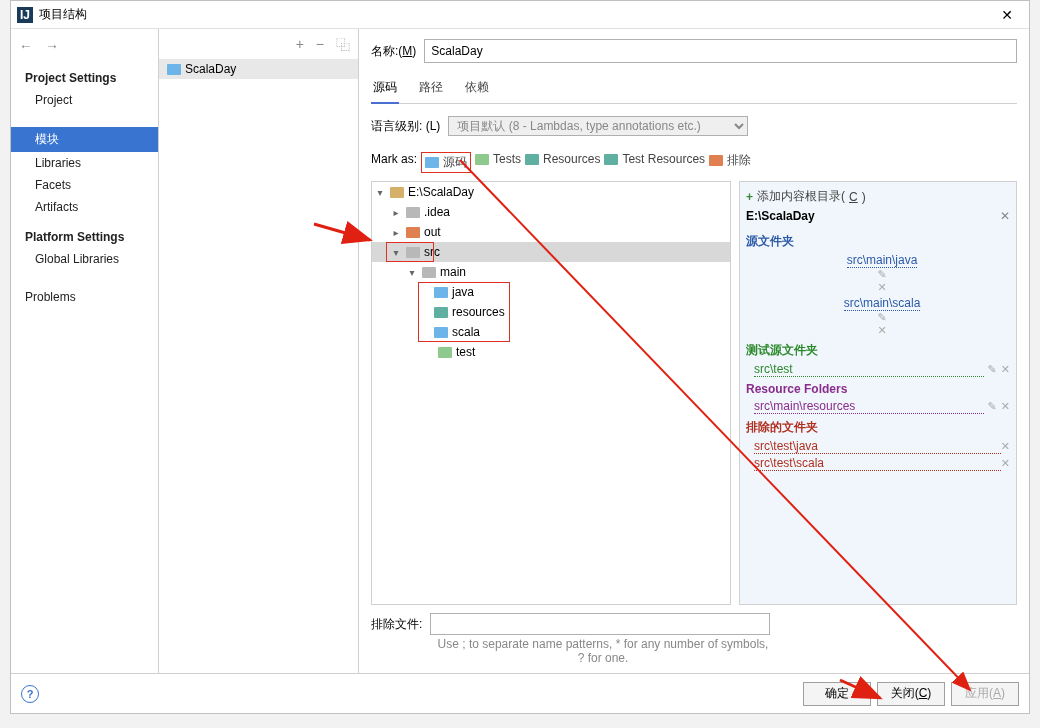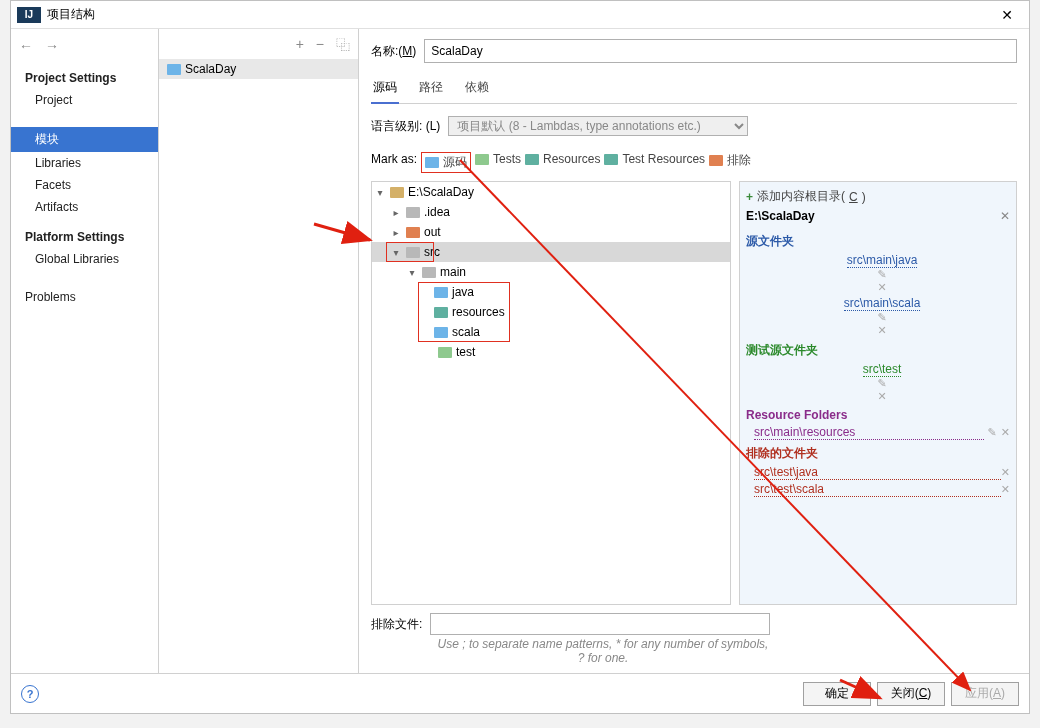--- a/index.html
+++ b/index.html
@@ -1,19 +1,19 @@
 <!DOCTYPE html>
 <html><head>
 <meta charset="utf-8">
 <style>
 * { box-sizing: border-box; margin: 0; padding: 0; font-family: "Microsoft YaHei", "Segoe UI", sans-serif; font-size: 12px; }
 body { width: 1040px; height: 728px; background: #f2f2f2; overflow: hidden; position: relative; }
 .dialog { position: absolute; left: 10px; top: 0; width: 1020px; height: 714px; background: #fff; border: 1px solid #c0c0c0; display: flex; flex-direction: column; }
 .titlebar { height: 28px; display: flex; align-items: center; padding: 0 6px; border-bottom: 1px solid #e0e0e0; }
-.titlebar .icon { width: 24px; height: 16px; background: #1a3a5a; margin-right: 6px; display: inline-flex; align-items: center; justify-content: center; color: #fff; font-size: 10px; font-weight: bold; }
+.titlebar .icon { width: 16px; height: 16px; background: #1a3a5a; margin-right: 6px; display: inline-flex; align-items: center; justify-content: center; color: #fff; font-size: 12px; font-weight: bold; }
 .titlebar .title { flex: 1; }
 .titlebar .close { width: 32px; text-align: center; cursor: pointer; font-size: 14px; }
 .body { flex: 1; display: flex; overflow: hidden; }
 .leftcol { width: 148px; border-right: 1px solid #d0d0d0; display: flex; flex-direction: column; background: #fff; }
 .lefttoolbar { height: 30px; display: flex; align-items: center; padding: 0 8px; gap: 12px; color: #888; }
 .lefttoolbar span { cursor: pointer; font-size: 14px; }
 .leftnav { flex: 1; padding-top: 8px; }
 .leftnav .hdr { font-weight: bold; padding: 4px 14px; color: #222; }
 .leftnav .item { padding: 4px 14px 4px 24px; cursor: pointer; color: #222; }
 .leftnav .item.sel { background: #3874d0; color: #fff; margin-top: 16px; }
@@ -57,27 +57,27 @@
 .rpsect { font-weight: bold; padding: 4px 0 2px 0; }
 .rpsect.blue { color: #2c5aa8; }
 .rpsect.green { color: #2c8a2c; }
 .rpsect.purple { color: #8a2c8a; }
 .rpsect.red { color: #b03020; }
 .rpitem { display: flex; align-items: center; padding: 1px 0 1px 8px; }
 .rpitem .txt { flex: 1; border-bottom: 1px dotted currentColor; }
 .rpitem .pencil { color: #aaa; cursor: pointer; margin: 0 4px; font-size: 11px; }
 .rpitem .x { color: #aaa; cursor: pointer; font-size: 11px; }
 .rpitem.blue { color: #2c5aa8; flex-direction: column; }
-.rpitem.green { color: #2c8a2c; flex-direction: column; }
+.rpitem.green { color: #2c8a2c; }
 .rpitem.purple { color: #8a2c8a; }
 .rpitem.red { color: #b03020; }
 .excluderow { padding: 8px 0; }
 .excluderow .lbl { display: inline-block; }
 .excluderow input { width: 340px; height: 22px; border: 1px solid #b0b0b0; margin-left: 4px; }
-.excluderow .hint { color: #888; margin-left: 62px; margin-top: 2px; max-width: 340px; text-align: center; font-style: italic; }
+.excluderow .hint { color: #888; margin-left: 62px; margin-top: 2px; max-width: 340px; text-align: center; }
 .footer { height: 40px; border-top: 1px solid #d0d0d0; display: flex; align-items: center; padding: 0 10px; }
 .footer .help { width: 18px; height: 18px; border-radius: 50%; border: 1.5px solid #3874d0; color: #3874d0; display: inline-flex; align-items: center; justify-content: center; font-weight: bold; cursor: pointer; font-size: 11px; }
 .footer .spacer { flex: 1; }
 .footer button { height: 24px; min-width: 68px; margin-left: 6px; border: 1px solid #a0a0a0; background: #f4f4f4; cursor: pointer; }
 .footer button:disabled { color: #aaa; }
 svg.annot { position: absolute; left: 0; top: 0; pointer-events: none; }
 </style>
 </head>
 <body>
 

